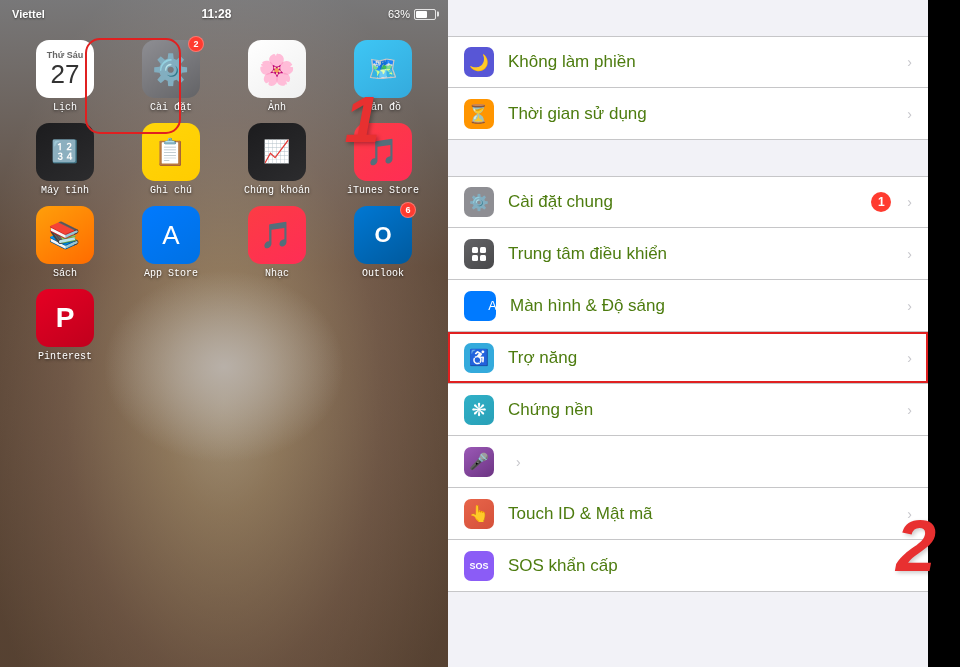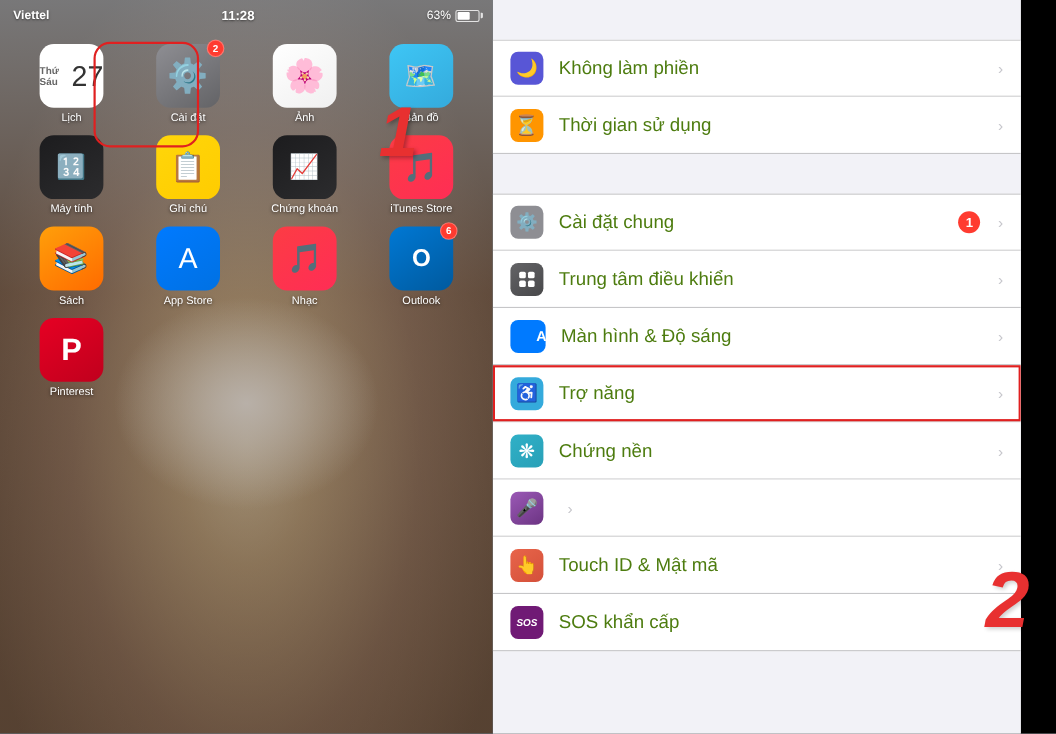--- a/index.html
+++ b/index.html
@@ -139,20 +139,21 @@
       position: relative;
       margin-bottom: 4px;
     }
 
     .app-label {
       font-size: 10px;
       color: #fff;
       text-shadow: 0 1px 3px rgba(0,0,0,0.7);
       text-align: center;
       font-weight: 500;
+      font-family: Liberation Mono, monospace;
     }
 
     .badge {
       position: absolute;
       top: -4px;
       right: -4px;
       background: #ff3b30;
       color: #fff;
       border-radius: 10px;
       font-size: 9px;
@@ -202,21 +203,21 @@
     .icon-stocks { background: linear-gradient(145deg, #1c1c1e, #2c2c2e); }
     .icon-itunes { background: linear-gradient(145deg, #fc3c44, #ff2d55); }
     .icon-books { background: linear-gradient(145deg, #ff9f0a, #ff6b00); }
     .icon-appstore { background: linear-gradient(145deg, #007aff, #0071e3); }
     .icon-music { background: linear-gradient(145deg, #fc3c44, #ff2d55); }
     .icon-outlook { background: linear-gradient(145deg, #0078d4, #005a9e); }
     .icon-pinterest { background: linear-gradient(145deg, #e60023, #c0001d); }
 
     .calendar-date {
       display: flex;
-      flex-direction: row;
+      flex-direction: column;
       align-items: center;
       justify-content: center;
       width: 100%;
       height: 100%;
     }
     .cal-day { font-size: 9px; color: #666; font-weight: 600; }
     .cal-num { font-size: 26px; font-weight: 300; color: #333; line-height: 1.1; }
 
     
     .settings-panel {
@@ -306,21 +307,21 @@
       pointer-events: none;
       z-index: 5;
     }
 
     
     .bg-purple { background: #5856d6; }
     .bg-orange { background: #ff9500; }
     .bg-blue { background: #007aff; }
     .bg-blue2 { background: #34aadc; }
     .bg-gray { background: #8e8e93; }
-    .bg-sos { background: #701a75; font-style: italic; }
+    .bg-sos { background: #8b5cf6; }
   </style>
 </head>
 <body>
 
 <div class="iphone-panel">
   <div class="cat-bg"></div>
   <div class="cat-overlay"></div>
 
   <div class="status-bar">
     <span class="status-left">Viettel</span>
@@ -476,21 +477,21 @@
             <rect x="10" y="2" width="6" height="6" rx="1.5"></rect>
             <rect x="2" y="10" width="6" height="6" rx="1.5"></rect>
             <rect x="10" y="10" width="6" height="6" rx="1.5"></rect>
           </svg>
         </div>
         <span class="row-label">Trung tâm điều khiển</span>
         <span class="row-chevron">›</span>
       </div>
 
       <div class="settings-row">
-        <div class="row-icon bg-blue" style="font-size:13px; font-weight:700; letter-spacing:-1px;padding-left:32px;">AA</div>
+        <div class="row-icon bg-blue" style="font-size:13px; font-weight:400; letter-spacing:-1px;padding-left:32px;">AA</div>
         <span class="row-label">Màn hình &amp; Độ sáng</span>
         <span class="row-chevron">›</span>
       </div>
 
       <div class="settings-row" style="position:relative;">
         <div class="tro-nang-highlight"></div>
         <div class="row-icon bg-blue2" style="font-size:16px;">♿</div>
         <span class="row-label">Trợ năng</span>
         <span class="row-chevron">›</span>
       </div>

